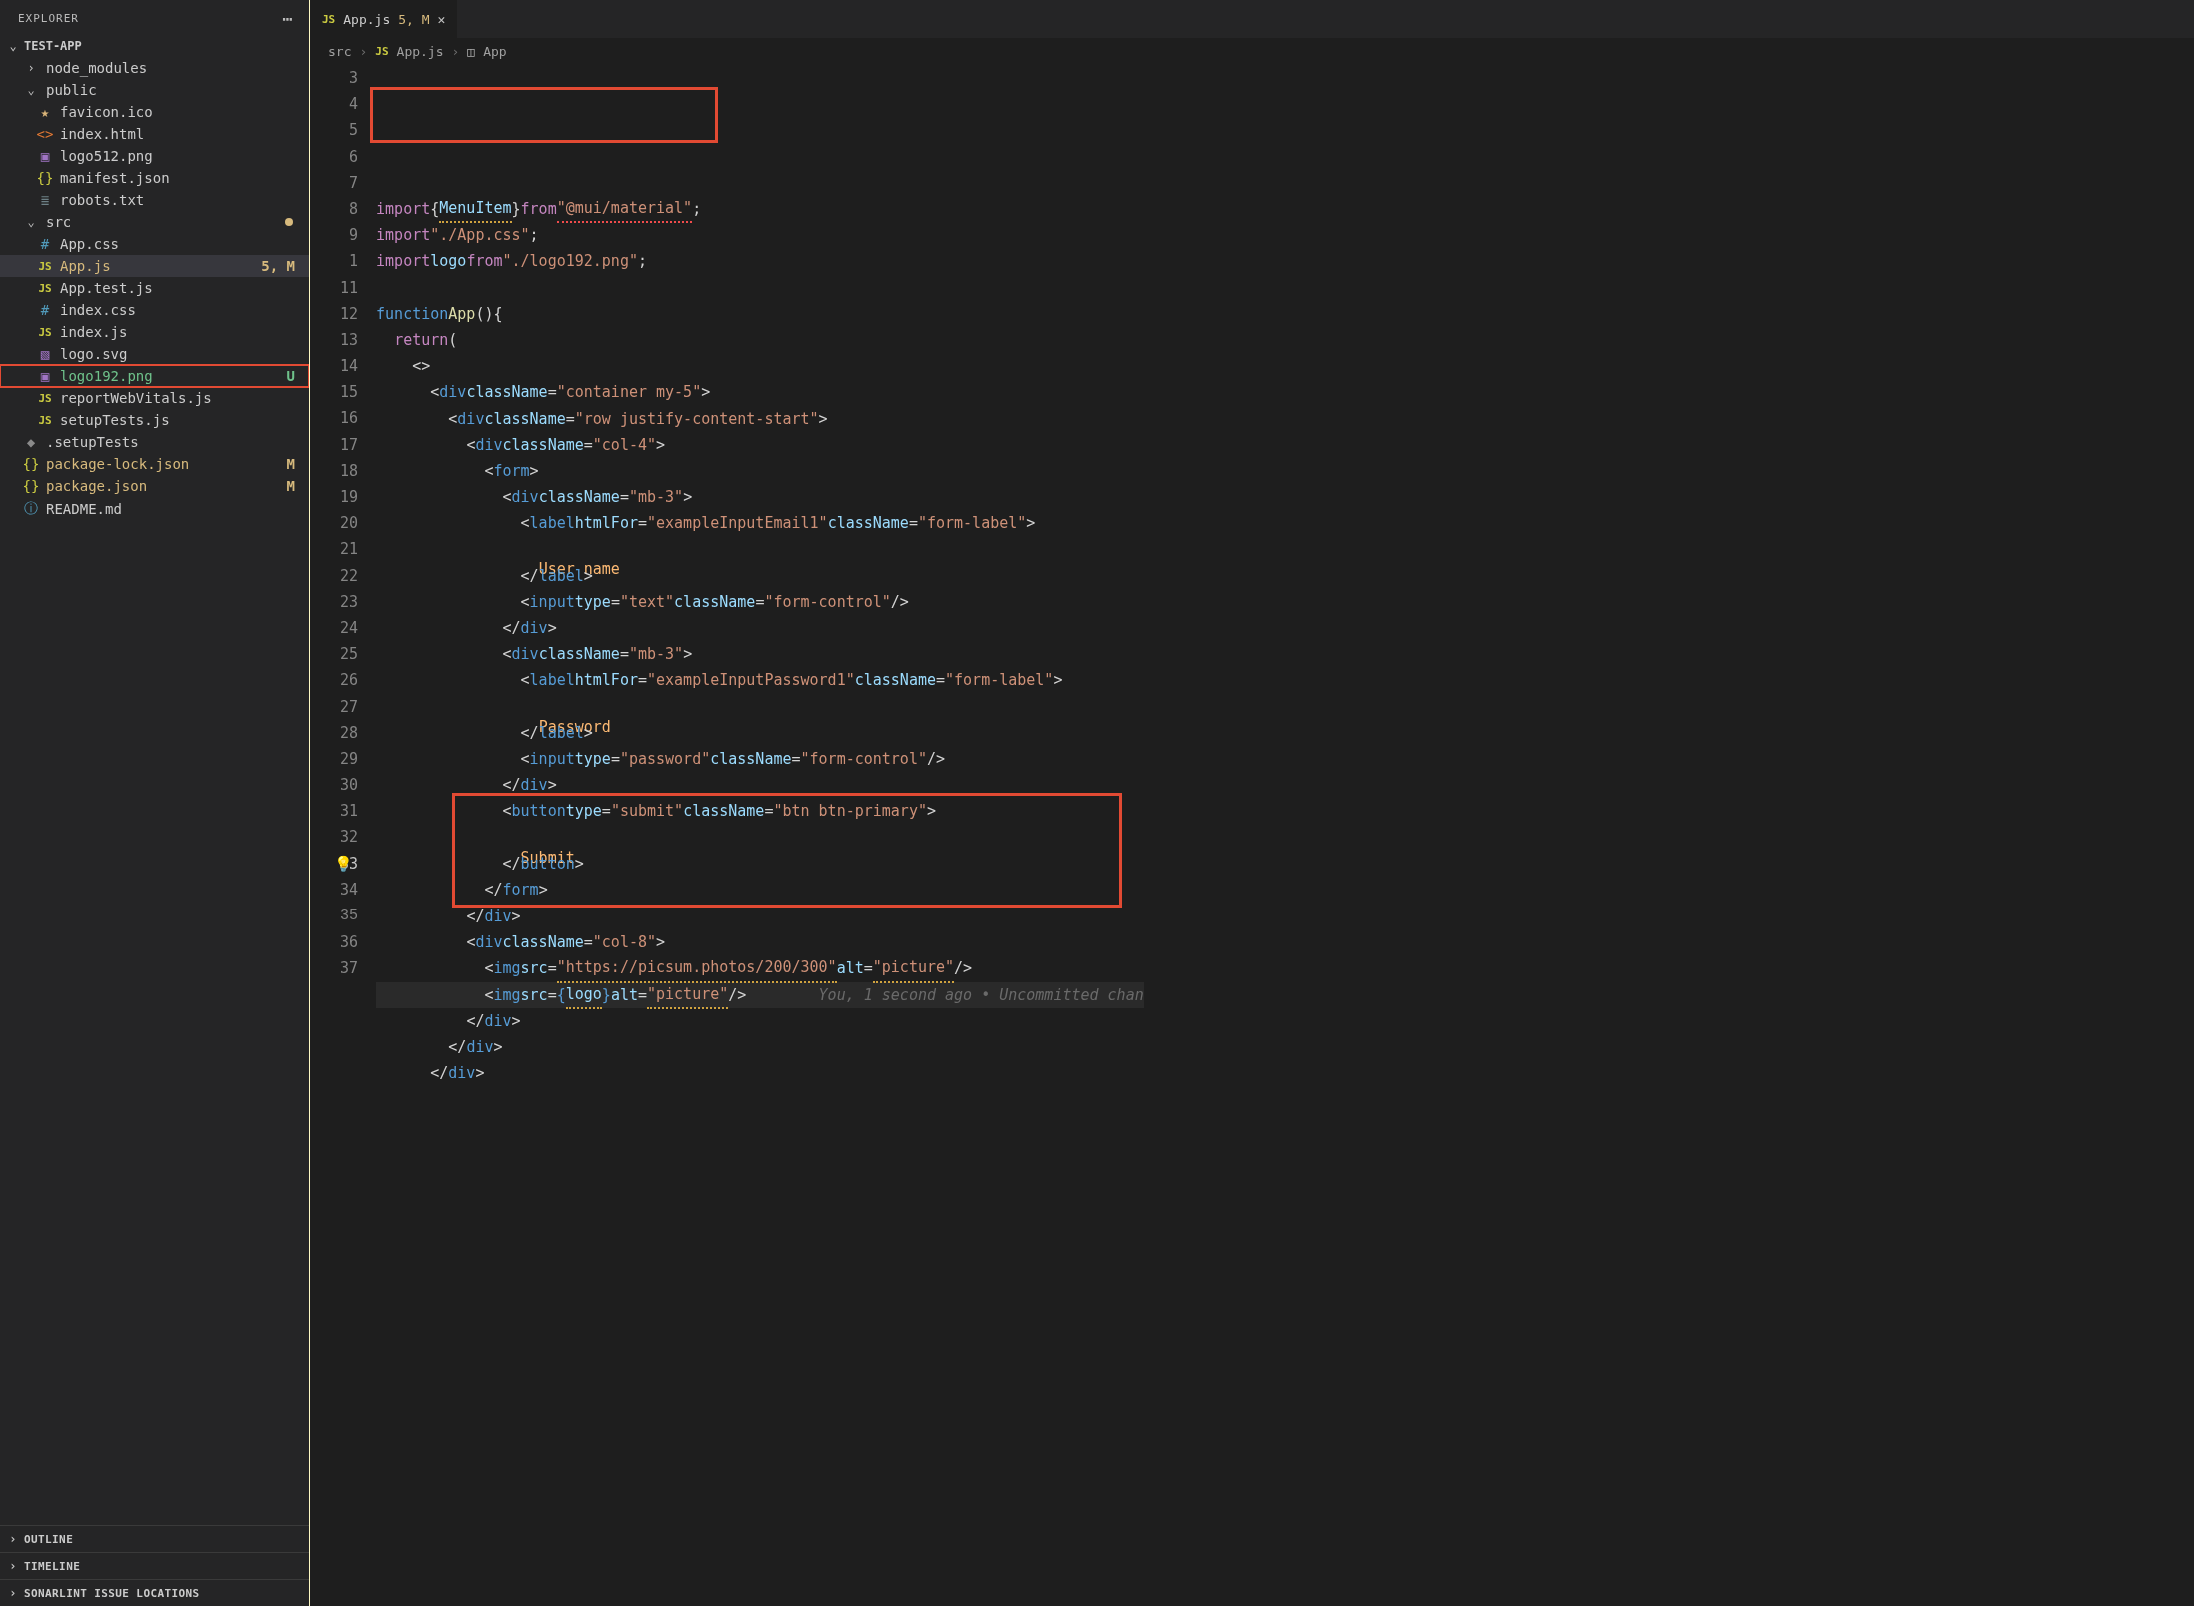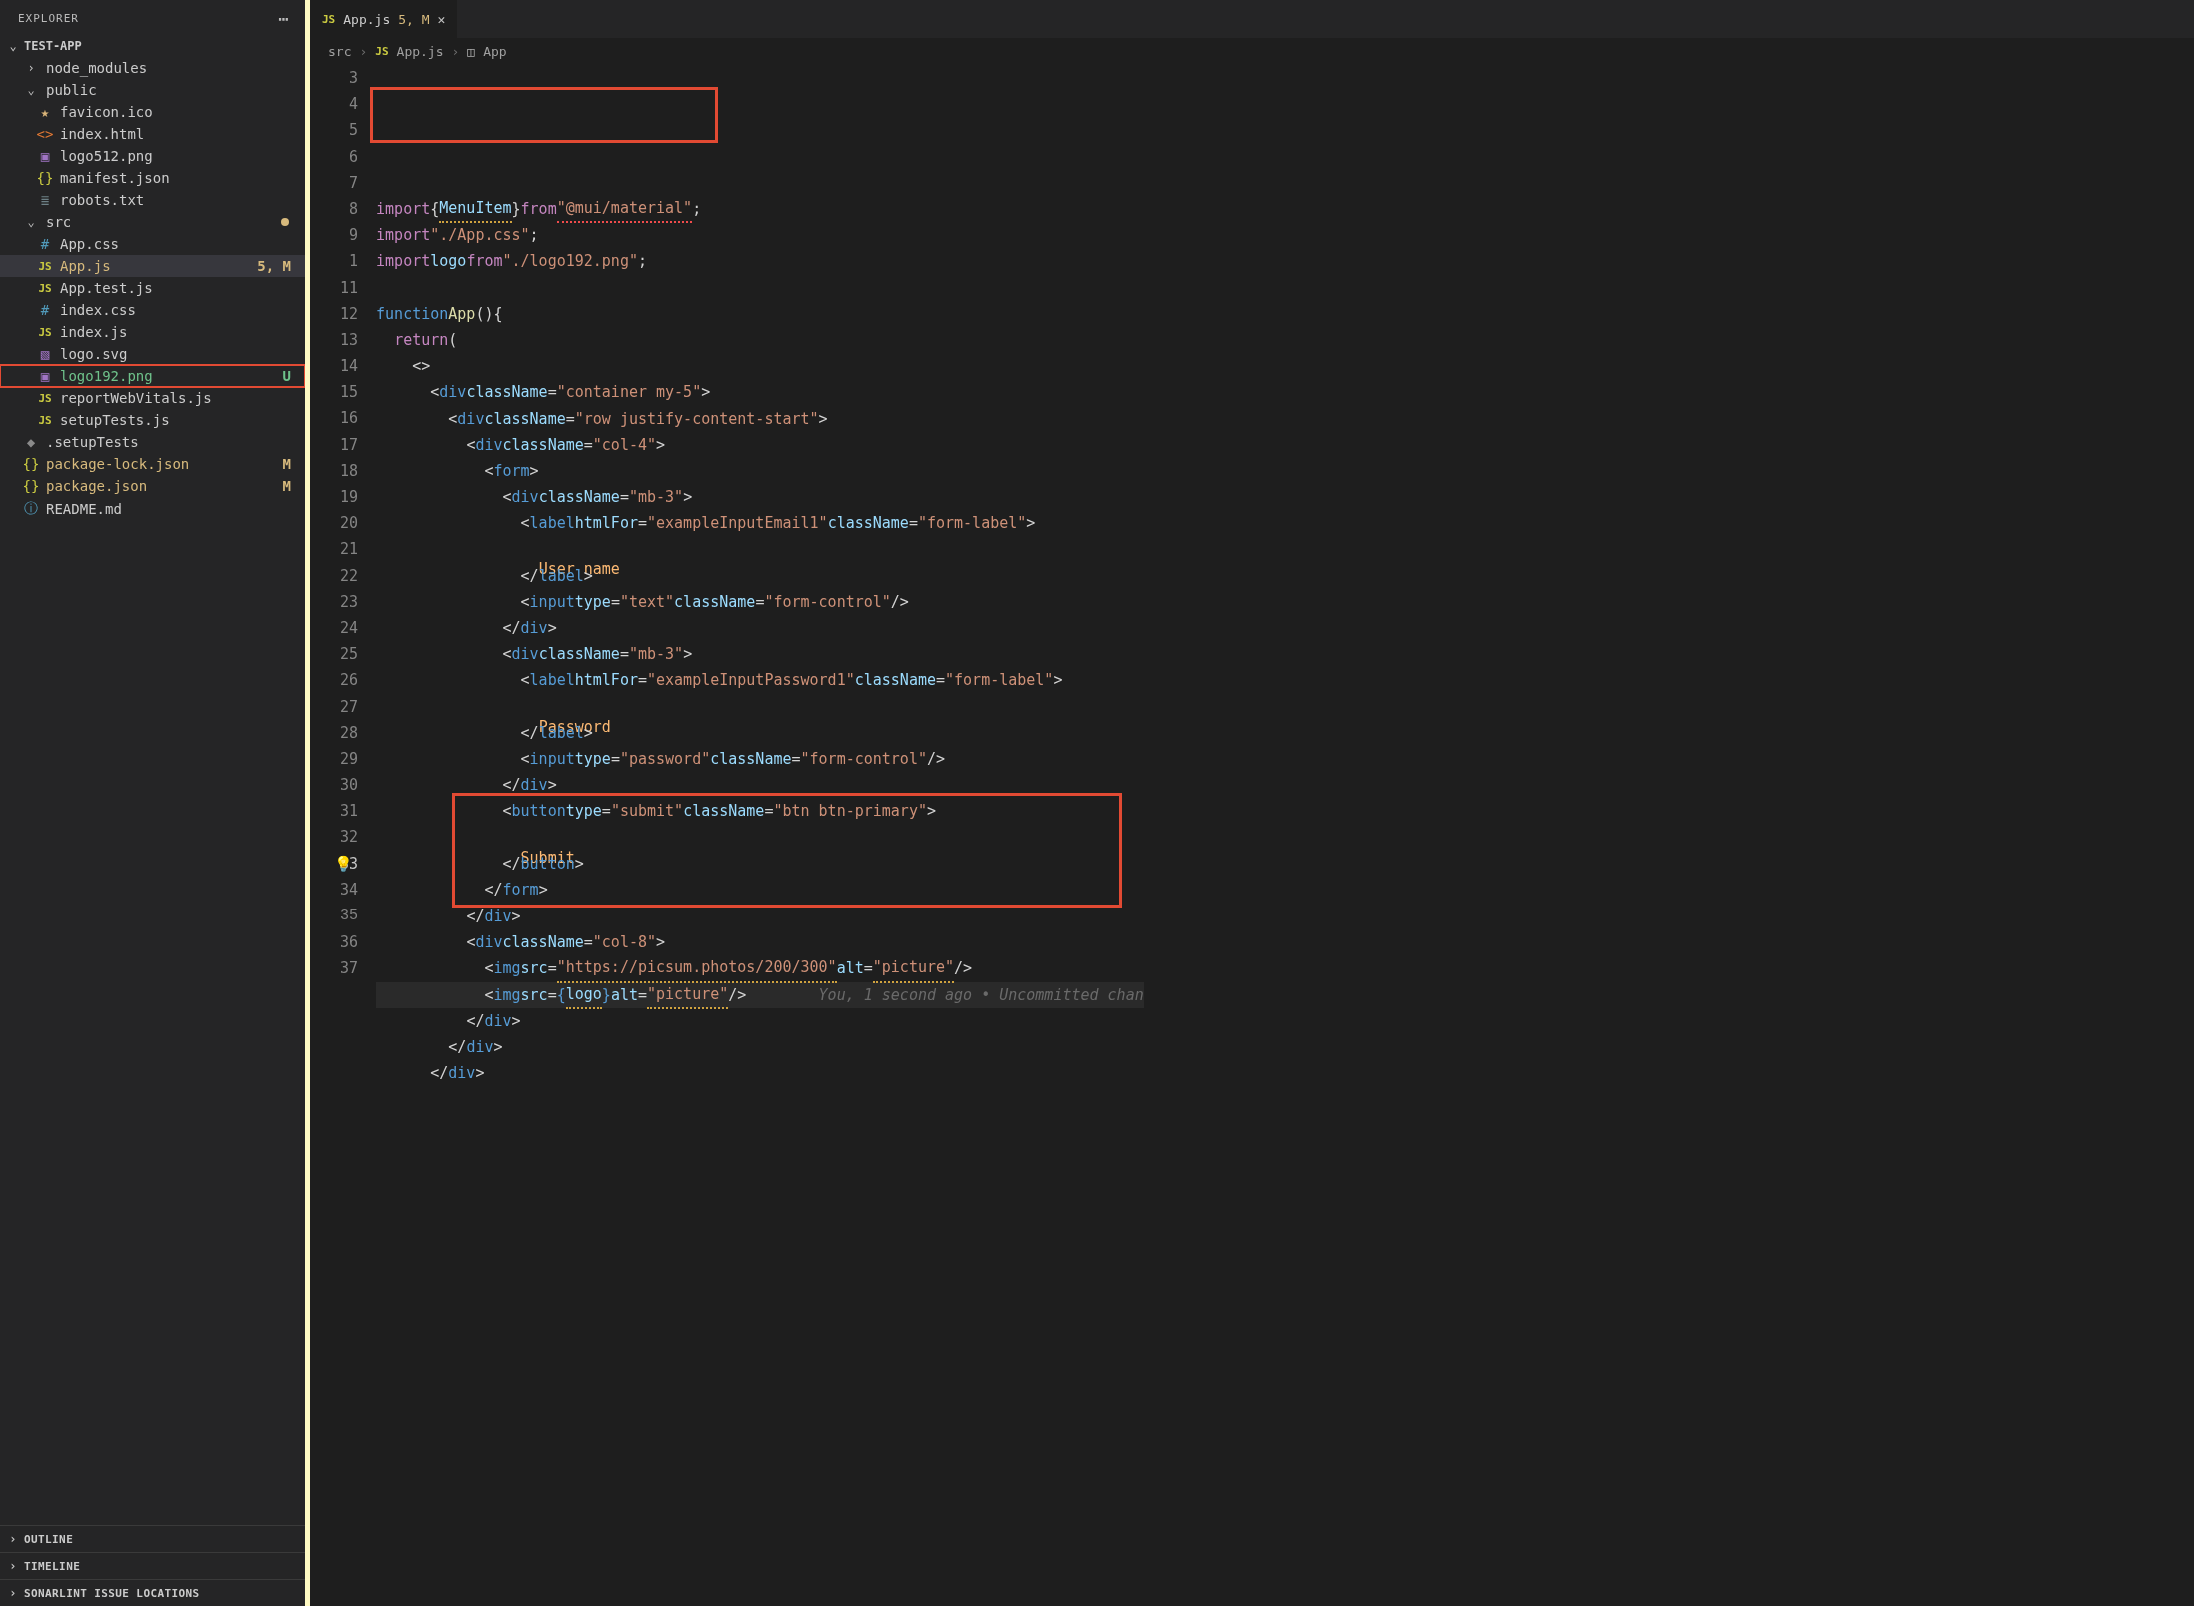--- a/index.html
+++ b/index.html
@@ -12,21 +12,21 @@
   height: 100vh;
 }
 .app { display: flex; height: 100vh; }
 
 
 .sidebar {
   width: 310px;
   background: #252526;
   display: flex;
   flex-direction: column;
-  border-right: 5px solid #fef9c3;
+  border-right: 1px solid #fef9c3;
 }
 .sidebar-header {
   display: flex;
   justify-content: space-between;
   align-items: center;
   padding: 8px 14px 6px 18px;
   font-size: 11px;
   letter-spacing: 1px;
   color: #bbbbbb;
 }

